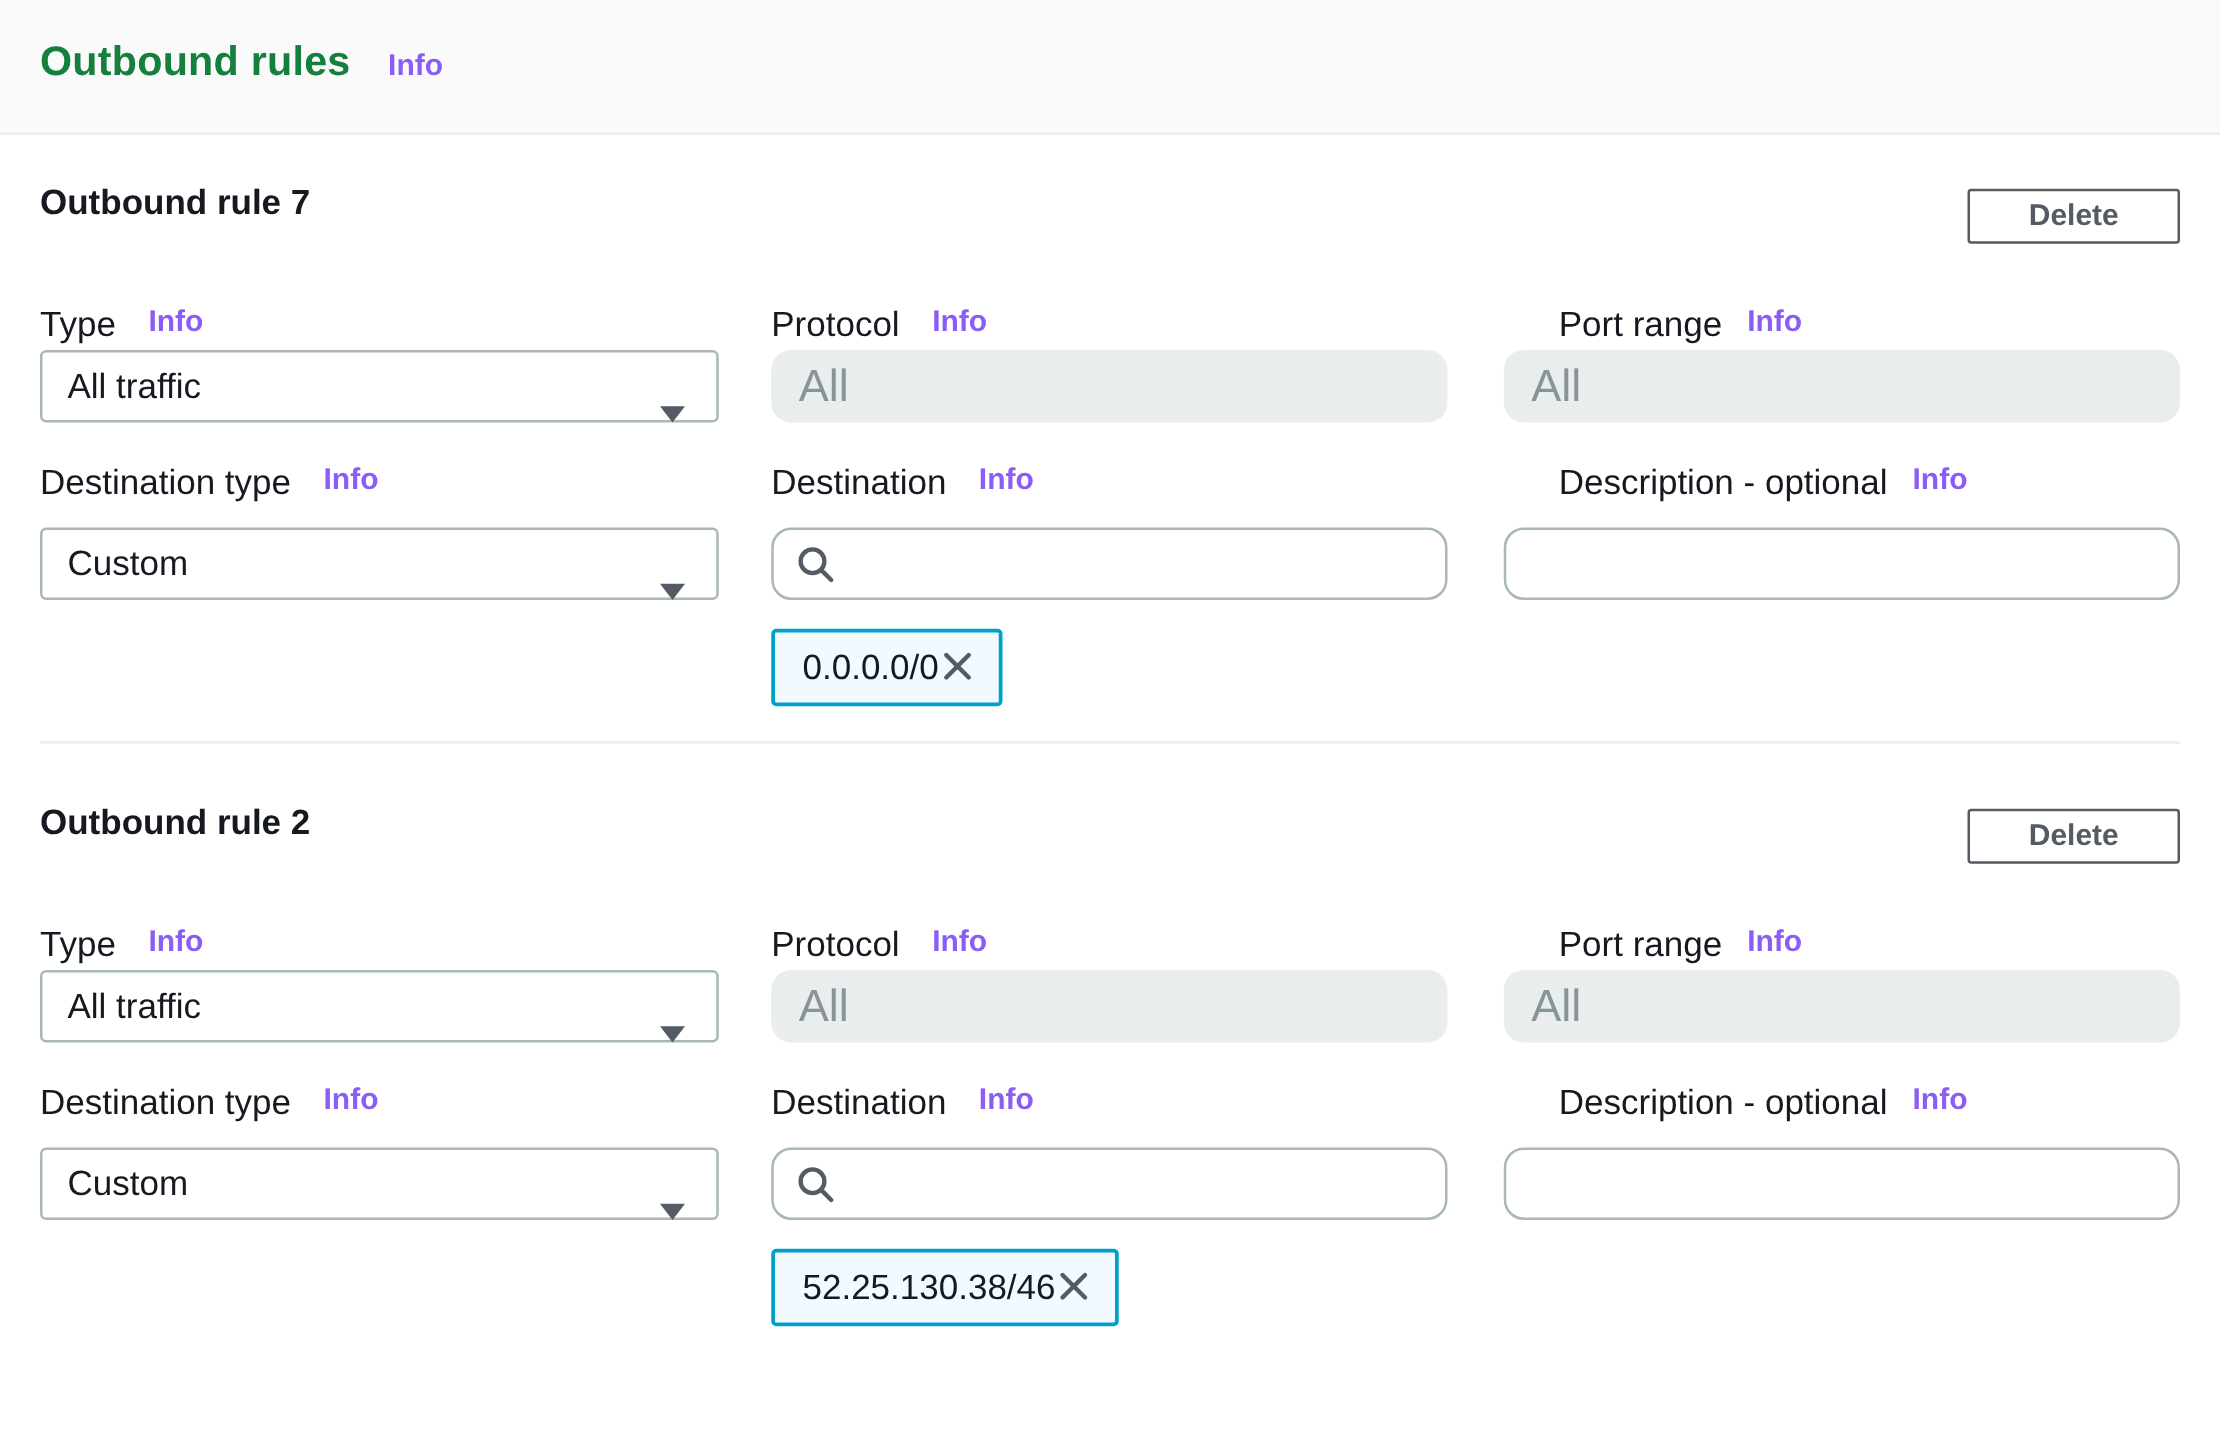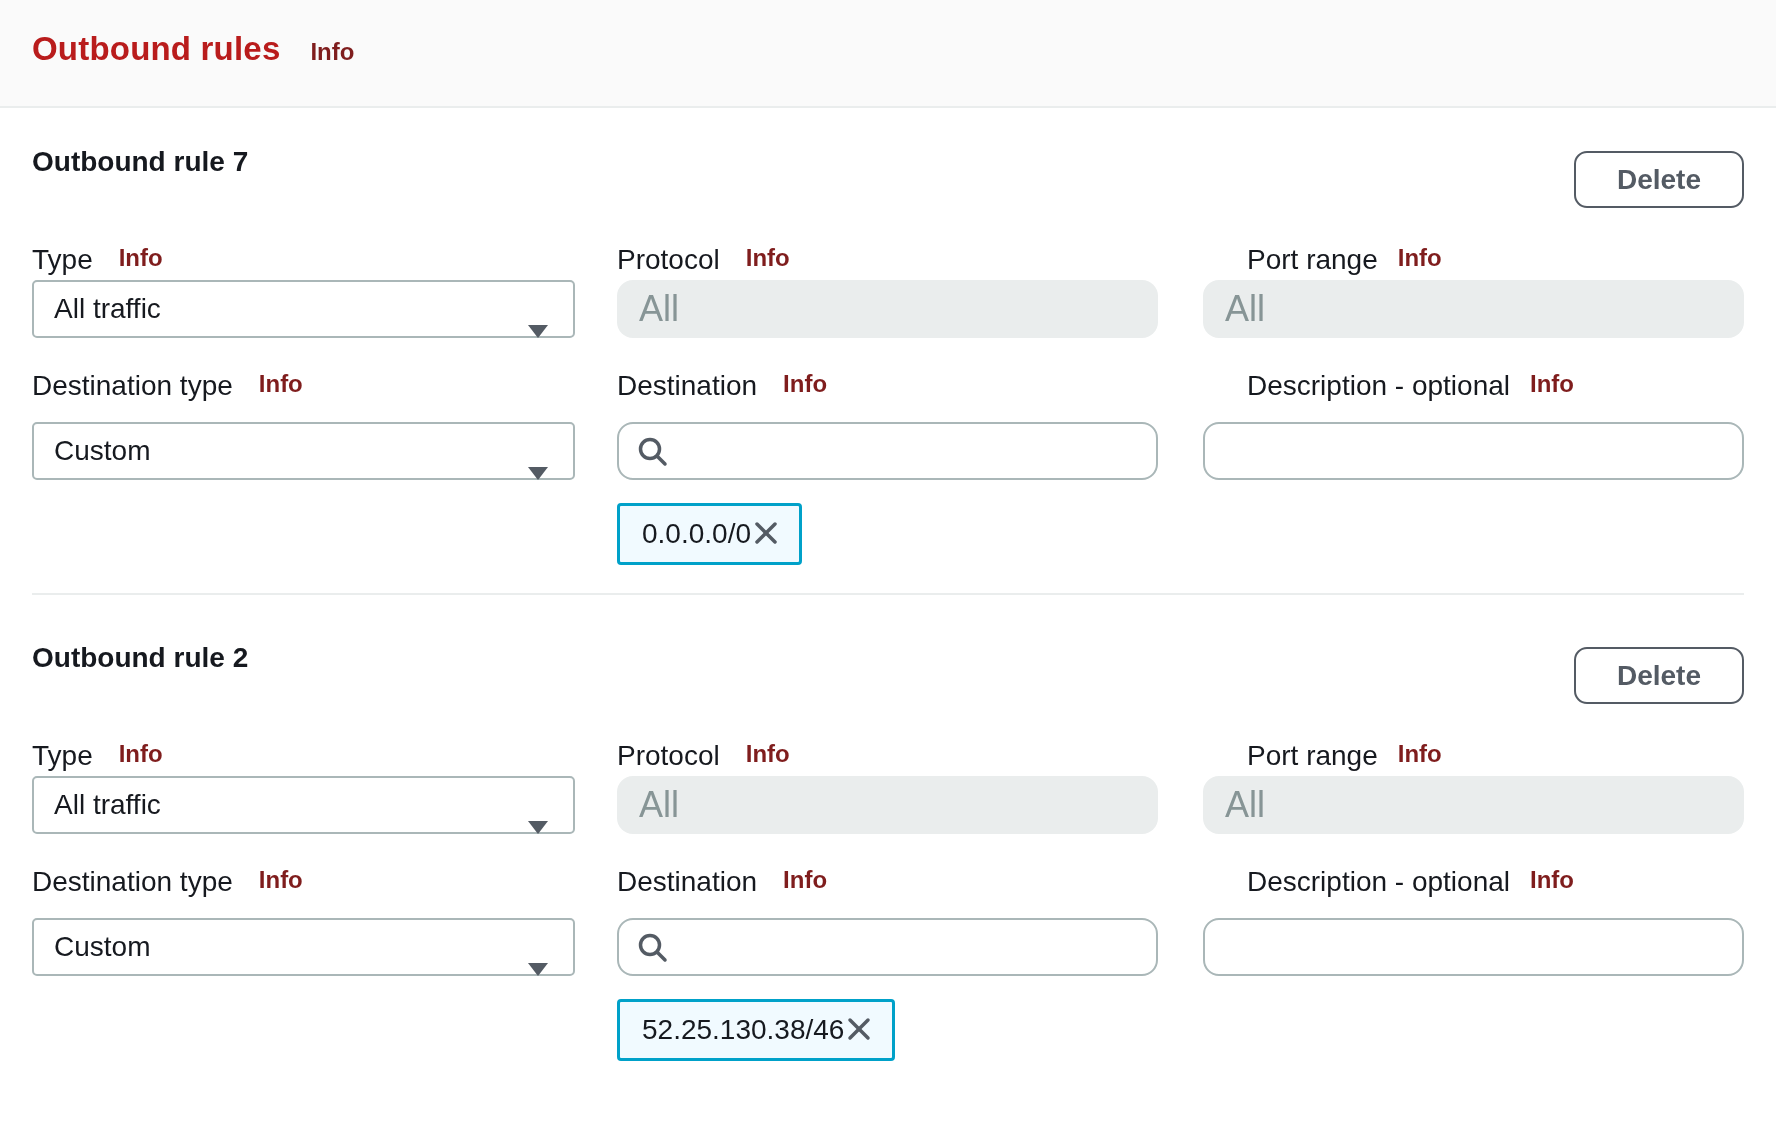--- a/index.html
+++ b/index.html
@@ -16,37 +16,37 @@
 
   
   .page-header {
     position: absolute; left: 0; top: 0;
     width: 1776px; height: 108px;
     background: #fafafa;
     border-bottom: 2px solid #eaeded;
     display: flex; align-items: baseline;
     padding: 30px 0 0 32px; gap: 30px;
   }
-  .page-title { font-size: 33px; font-weight: 700; color: #b91c1c; letter-spacing: 0.2px; }
+  .page-title { font-size: 33px; font-weight: 700; color: #15803d; letter-spacing: 0.2px; }
   .info-link {
-    color: #7f1d1d; font-size: 24px; font-weight: 700;
+    color: #8b5cf6; font-size: 24px; font-weight: 700;
     text-decoration: none; cursor: pointer;
   }
 
   
   .rule { position: absolute; left: 0; width: 1776px; height: 496px; }
   .rule-1 { top: 110px; }
   .rule-2 { top: 606px; padding-left: 36px; }
 
   .rule-heading { position: absolute; left: 32px; top: 36px; font-size: 28px; font-weight: 700; color: #16191f; }
 
   .delete-btn {
-    position: absolute; left: 1574px; top: 41px; width: 170px; height: 57px;
-    background: #ffffff; border: 2px solid #545b64; border-radius: 13px;
-    font-family: inherit; font-size: 28px; font-weight: 700; color: #545b64;
+    position: absolute; left: 1574px; top: 41px; width: 170px; height: 44px;
+    background: #ffffff; border: 2px solid #545b64; border-radius: 3px;
+    font-family: inherit; font-size: 24px; font-weight: 700; color: #545b64;
     cursor: pointer;
   }
 
   .label-row {
     position: absolute; display: flex; align-items: flex-start; gap: 26px;
     font-size: 28px; color: #16191f; white-space: nowrap;
   }
   .label-row .info-link { font-size: 24px; }
   .row1 { top: 134px; }
   .row2 { top: 260px; }

